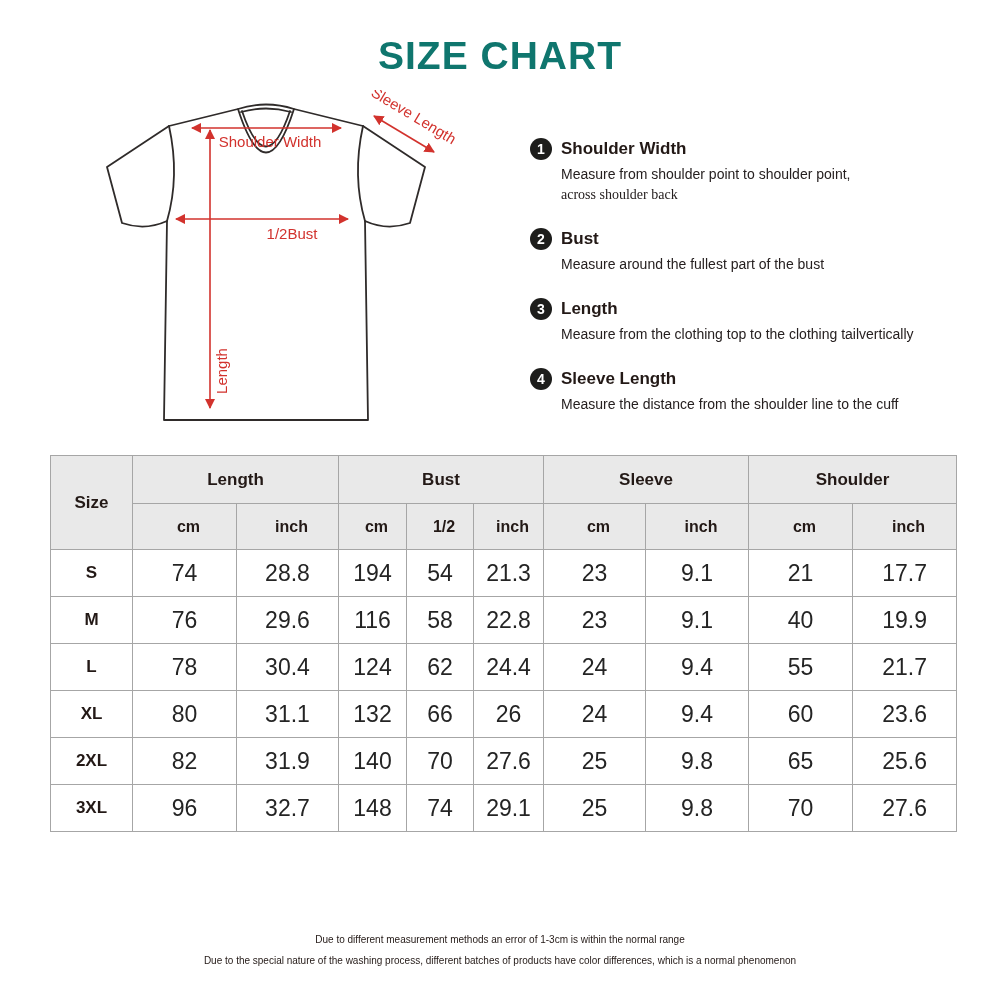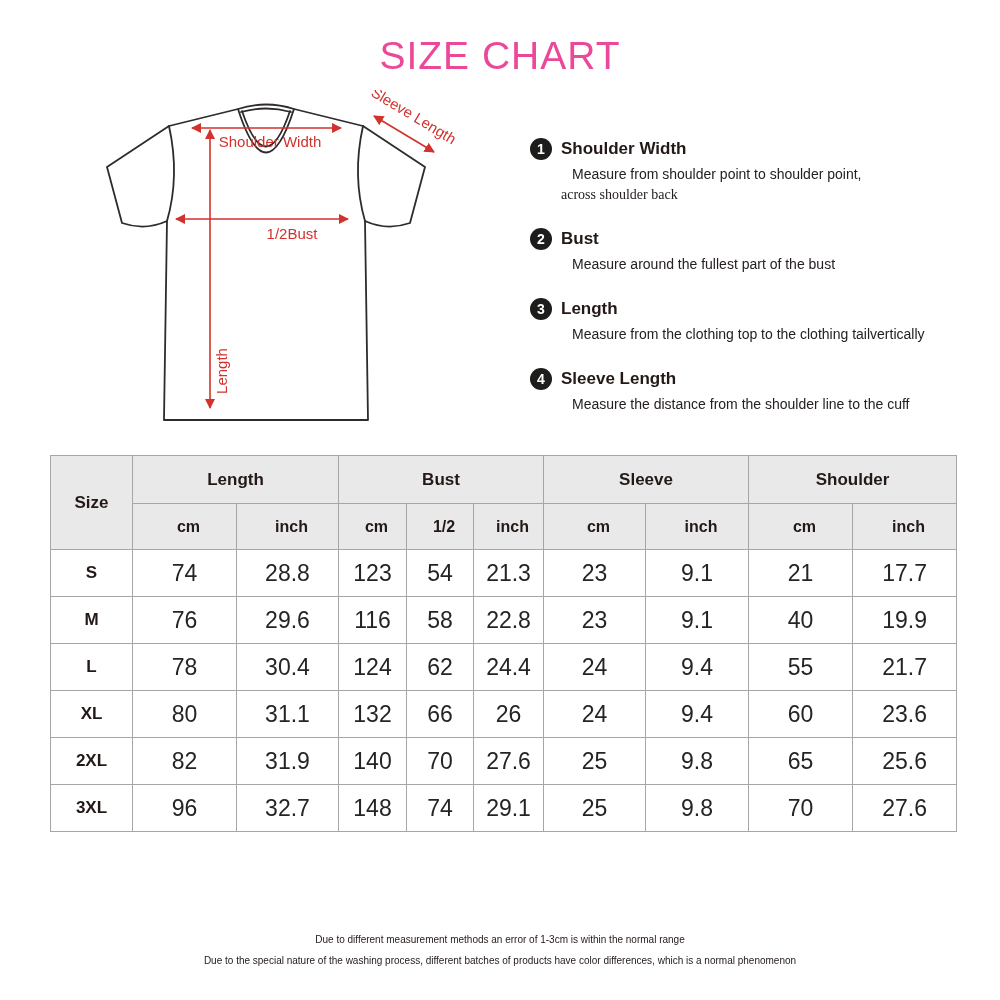--- a/index.html
+++ b/index.html
@@ -2,35 +2,35 @@
 <html><head>
 <meta charset="utf-8">
 <style>
   html,body{margin:0;padding:0;background:#fff;}
   .page{
     position:relative;width:1000px;height:1000px;background:#fff;overflow:hidden;
     font-family:"Liberation Sans",sans-serif;color:#231916;
   }
   .title{
     position:absolute;top:34px;left:0;width:100%;text-align:center;
-    font-size:39px;font-weight:normal;letter-spacing:1px;margin:0;color:#ec4899;
+    font-size:39px;font-weight:bold;letter-spacing:1px;margin:0;color:#0f766e;
   }
   .diagram{position:absolute;left:80px;top:90px;width:400px;height:350px;}
 
   
   .instructions{position:absolute;left:530px;top:138px;width:436px;}
   .instr-item{position:absolute;left:0;width:436px;}
   .instr-head{display:flex;align-items:center;gap:9px;}
   .badge{
     width:22px;height:22px;border-radius:50%;background:#1d1d1b;color:#fff;
     font-size:14px;font-weight:bold;display:flex;align-items:center;justify-content:center;
     flex:0 0 22px;
   }
   .instr-title{margin:0;font-size:17px;font-weight:bold;color:#231916;}
-  .instr-desc{margin:5px 0 0 42px;font-size:14px;line-height:1.4;color:#262020;}
+  .instr-desc{margin:5px 0 0 31px;font-size:14px;line-height:1.4;color:#262020;}
   .instr-desc2{margin:0 0 0 31px;font-size:14px;line-height:1.4;color:#262020;font-family:Liberation Serif, serif;}
   .instr-desc2:empty{display:none;}
 
   
   .size-table{
     position:absolute;left:50px;top:455px;width:906px;
     border-collapse:collapse;table-layout:fixed;
   }
   .size-table th,.size-table td{
     border:1px solid #a6a6a6;text-align:center;vertical-align:middle;
@@ -148,21 +148,21 @@
         <th>inch</th>
         <th>cm</th>
         <th>inch</th>
       </tr>
     </thead>
     <tbody>
       <tr>
         <th>S</th>
         <td>74</td>
         <td>28.8</td>
-        <td>123</td>
+        <td>194</td>
         <td>54</td>
         <td>21.3</td>
         <td>23</td>
         <td>9.1</td>
         <td>21</td>
         <td>17.7</td>
       </tr>
       <tr>
         <th>M</th>
         <td>76</td>

